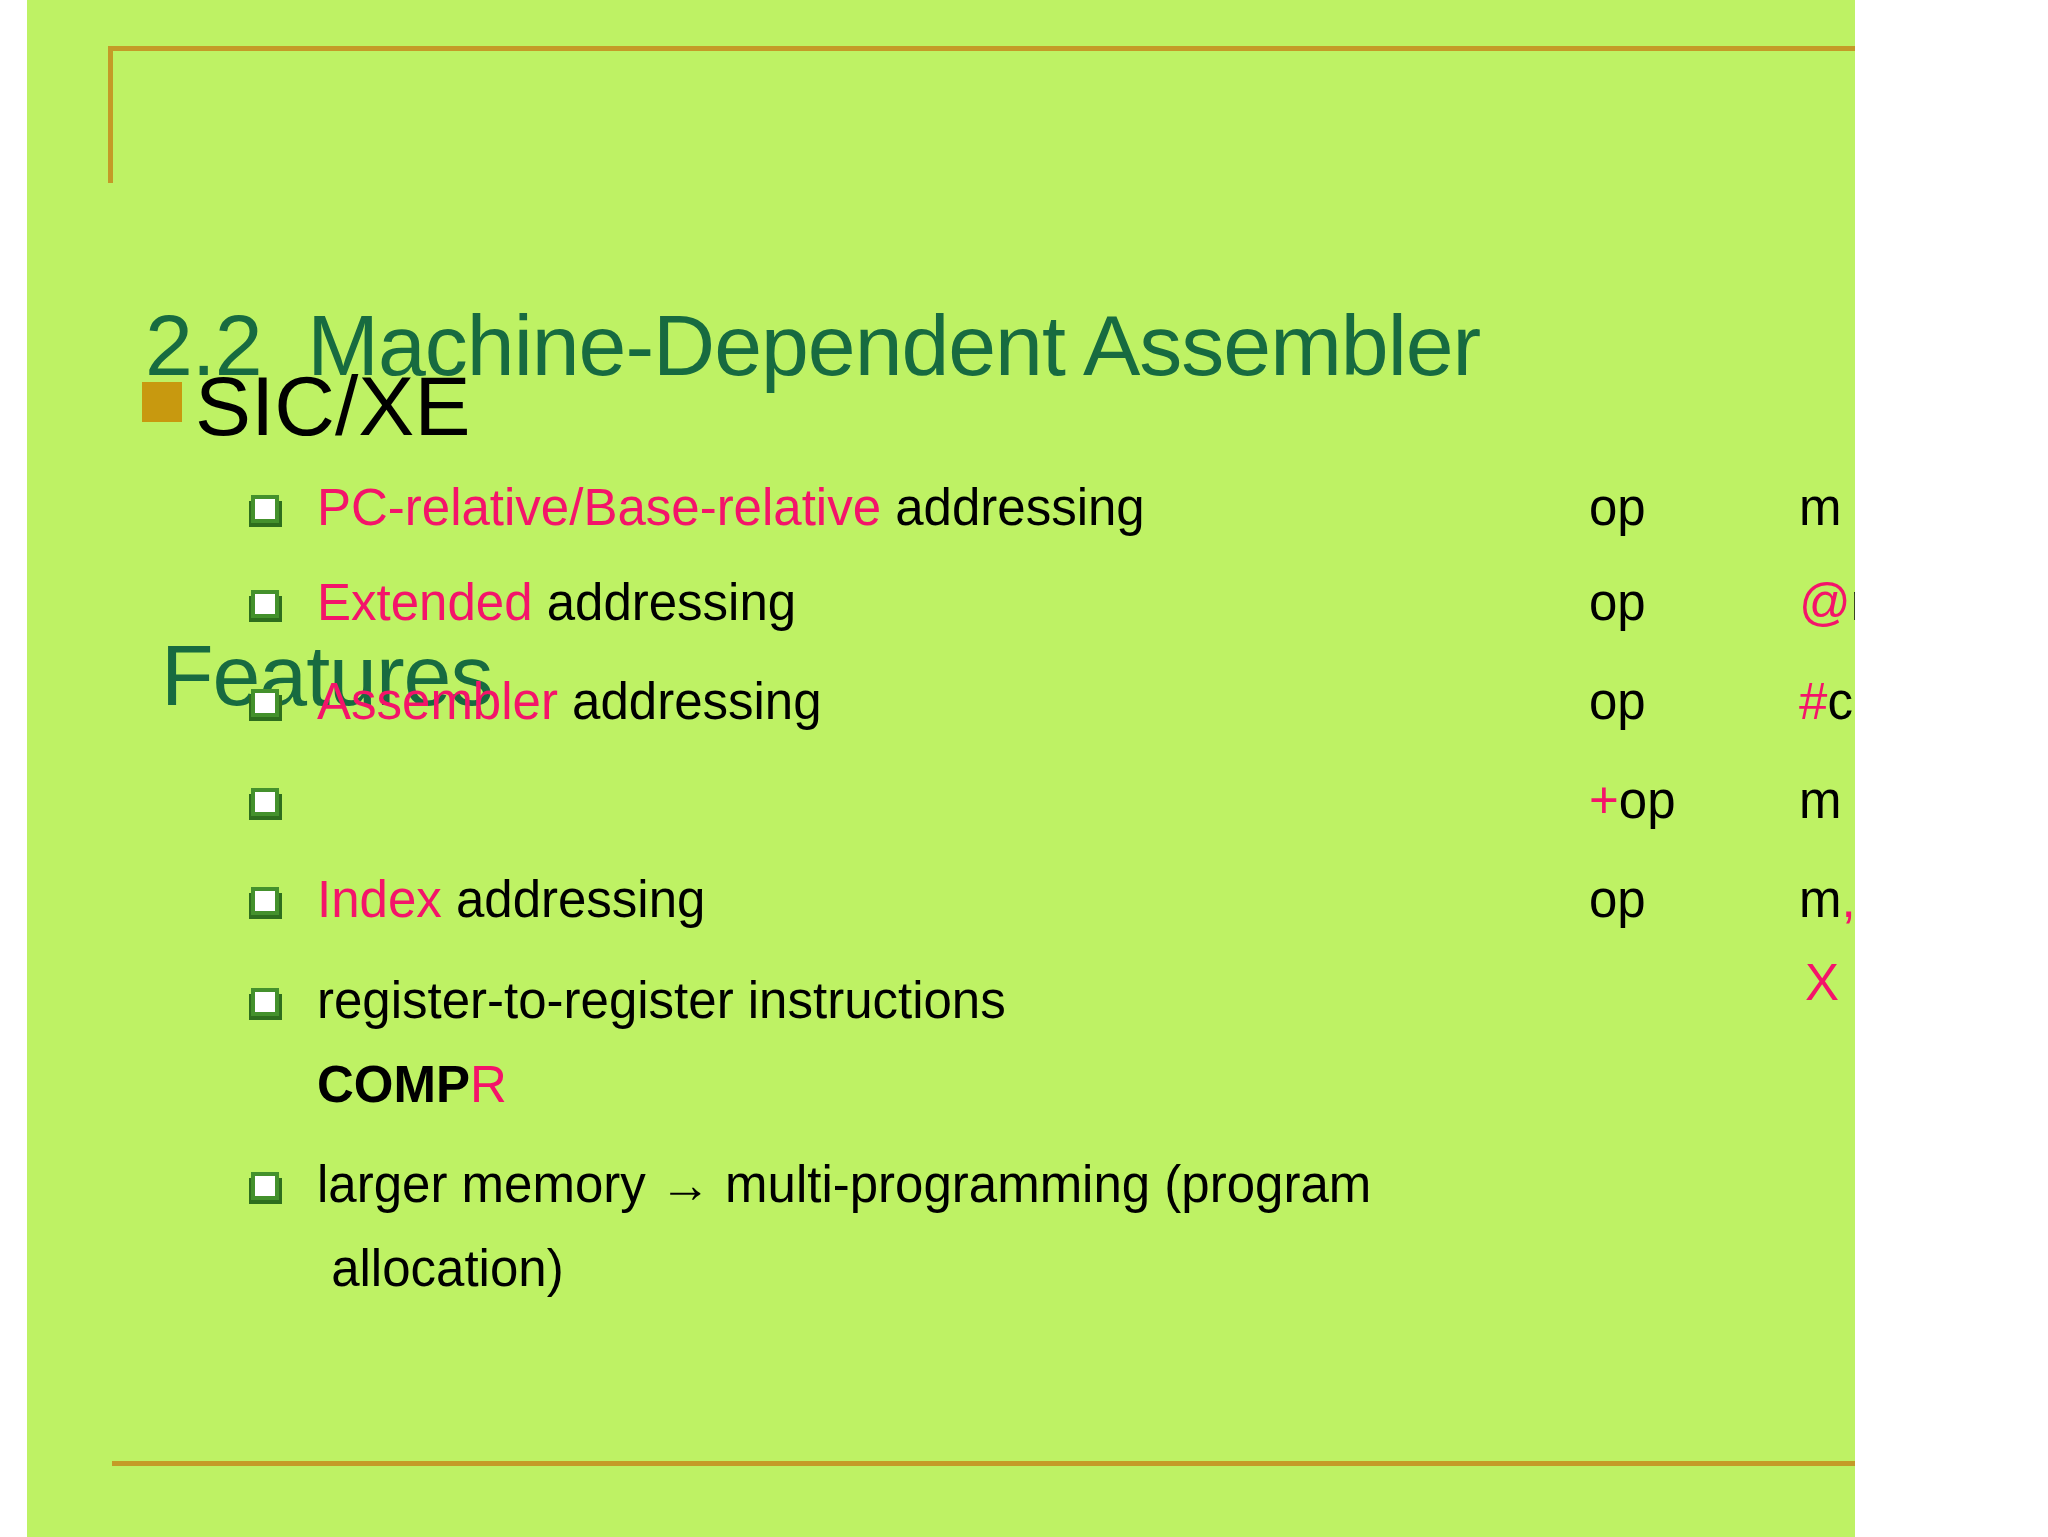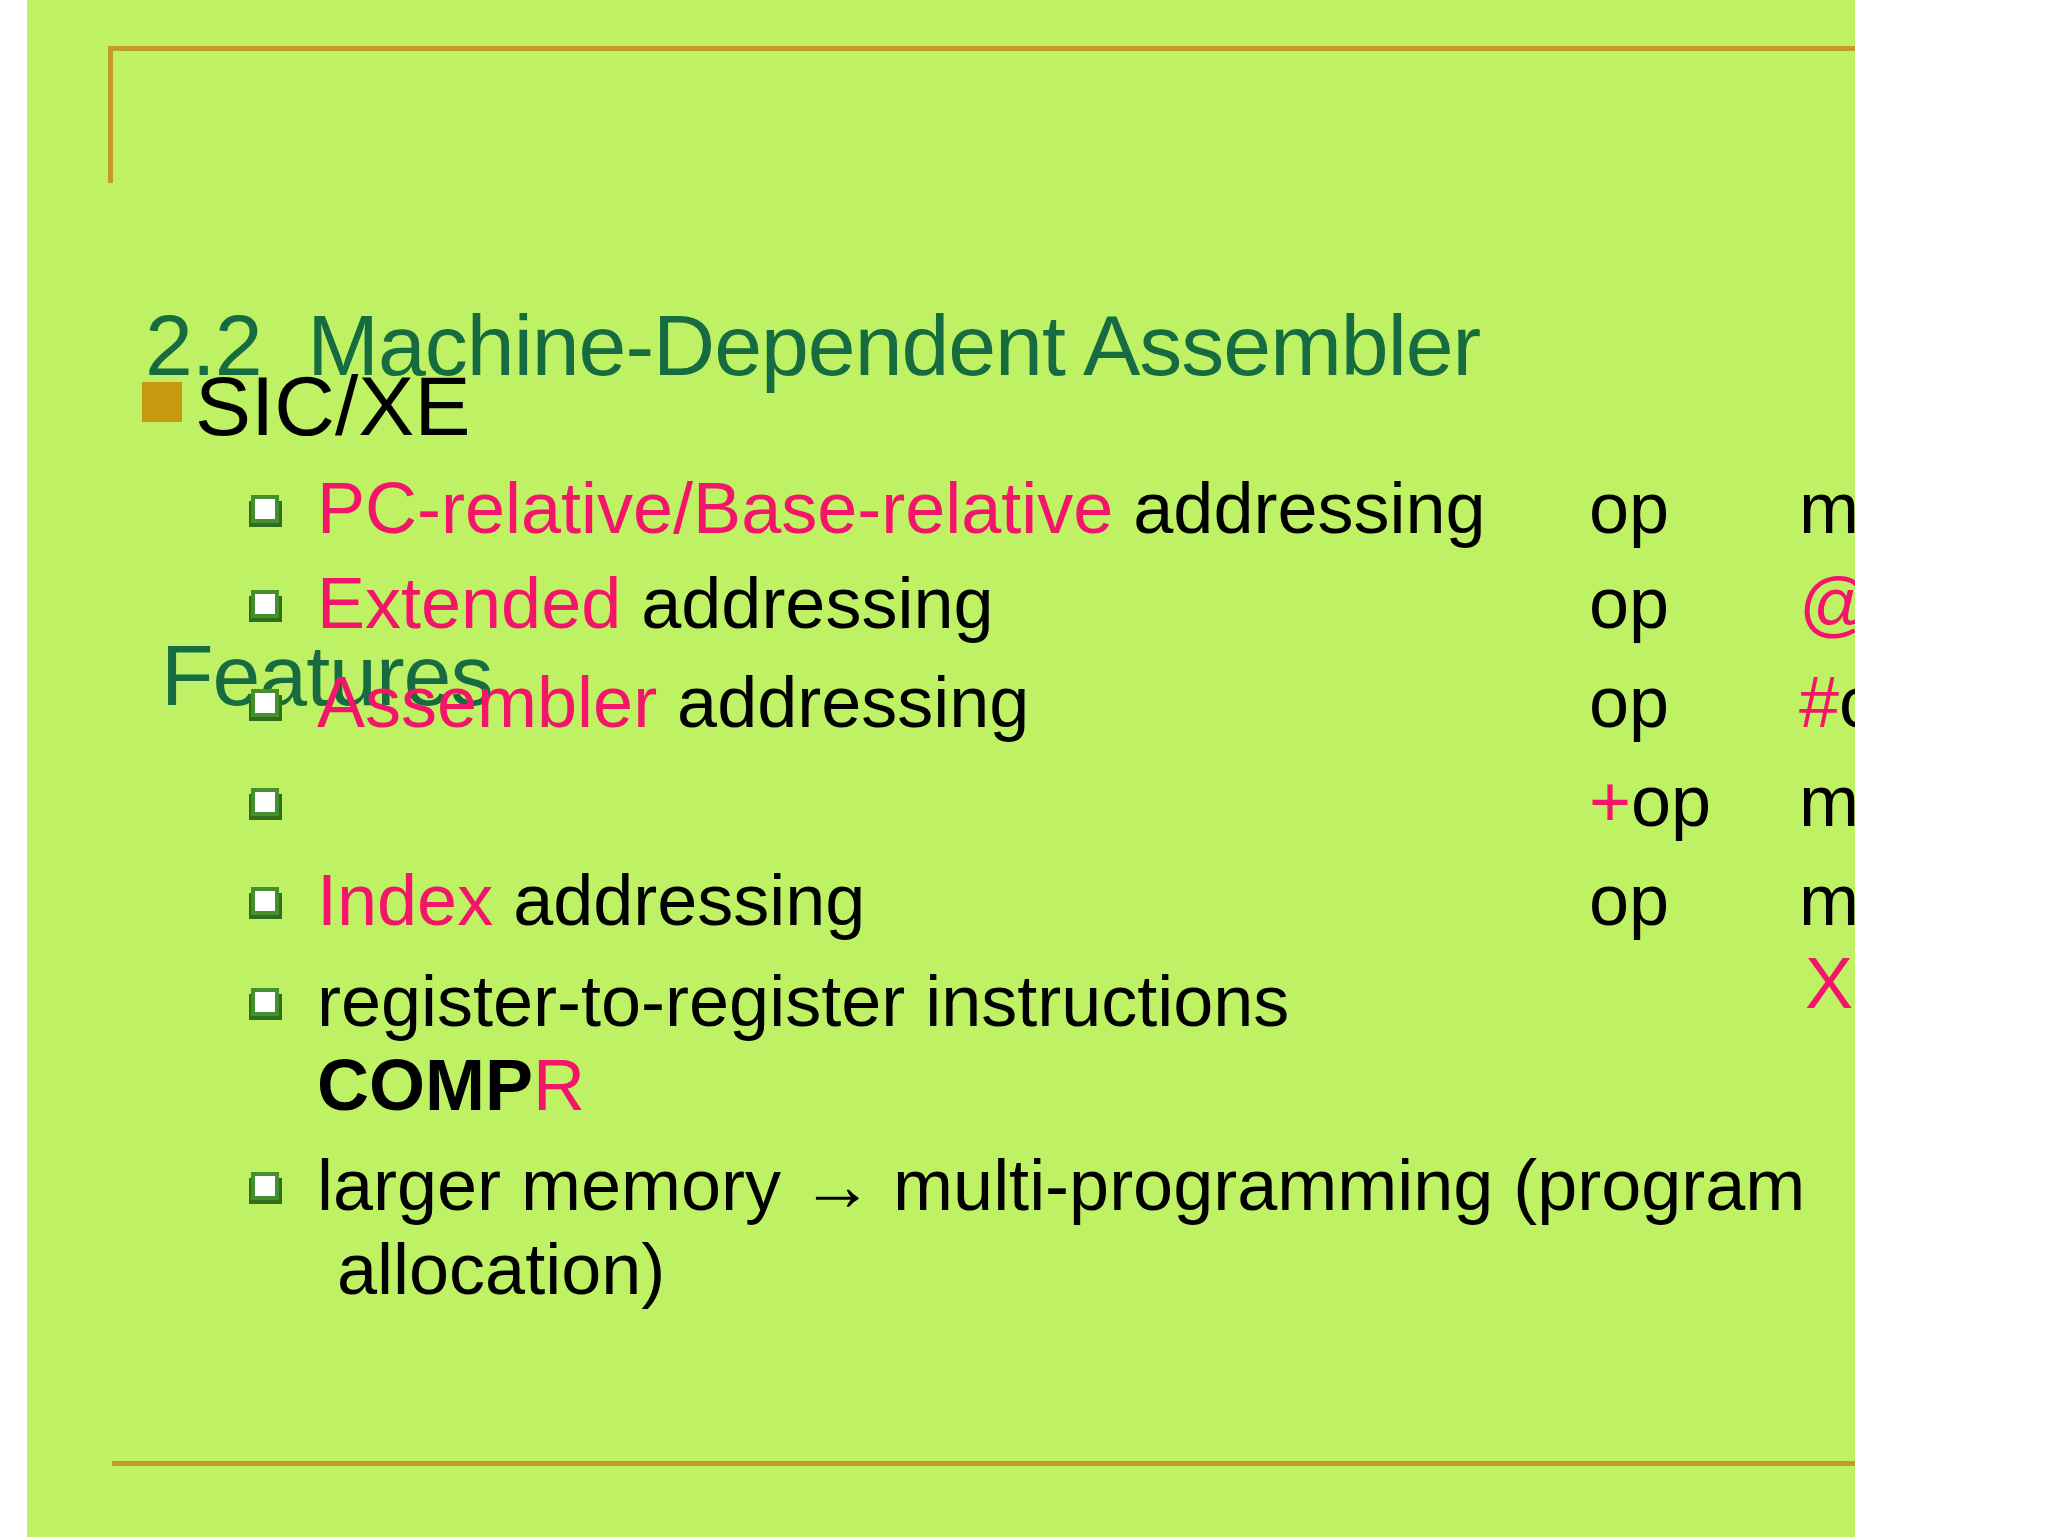--- a/index.html
+++ b/index.html
@@ -12,21 +12,21 @@
   .top-rule{left:84px;top:46px;width:1878px;height:5px;}
   .left-rule{left:81px;top:46px;width:5px;height:137px;}
   .bottom-rule{left:85px;top:1461px;width:1864px;height:5px;}
   .title{
     left:118px;top:70px;color:#176B40;font-size:86px;line-height:110px;
     letter-spacing:-1px;white-space:pre;
   }
   .title-line2{padding-left:16px;}
   .gold-bullet{left:115px;top:382px;width:40px;height:40px;background:#C8990F;}
   .main-bullet-label{left:168px;top:364px;font-size:84px;line-height:84px;color:#000;white-space:pre;}
-  .row-text{font-size:72px;line-height:84px;color:#000;white-space:pre;}
+  .row-text{font-size:51px;line-height:84px;color:#000;white-space:pre;}
   .green-sq{
     width:20px;height:20px;background:#fff;border:4px solid #44912C;
     box-shadow:-3px 5px 0 -1px #2E6E1D,4px 5px 0 -1px #2E6E1D;
   }
   .pagenum{left:1885px;top:1466px;font-size:40px;line-height:40px;color:#000;}
 </style>
 </head>
 <body>
 
 <div class="slide">

